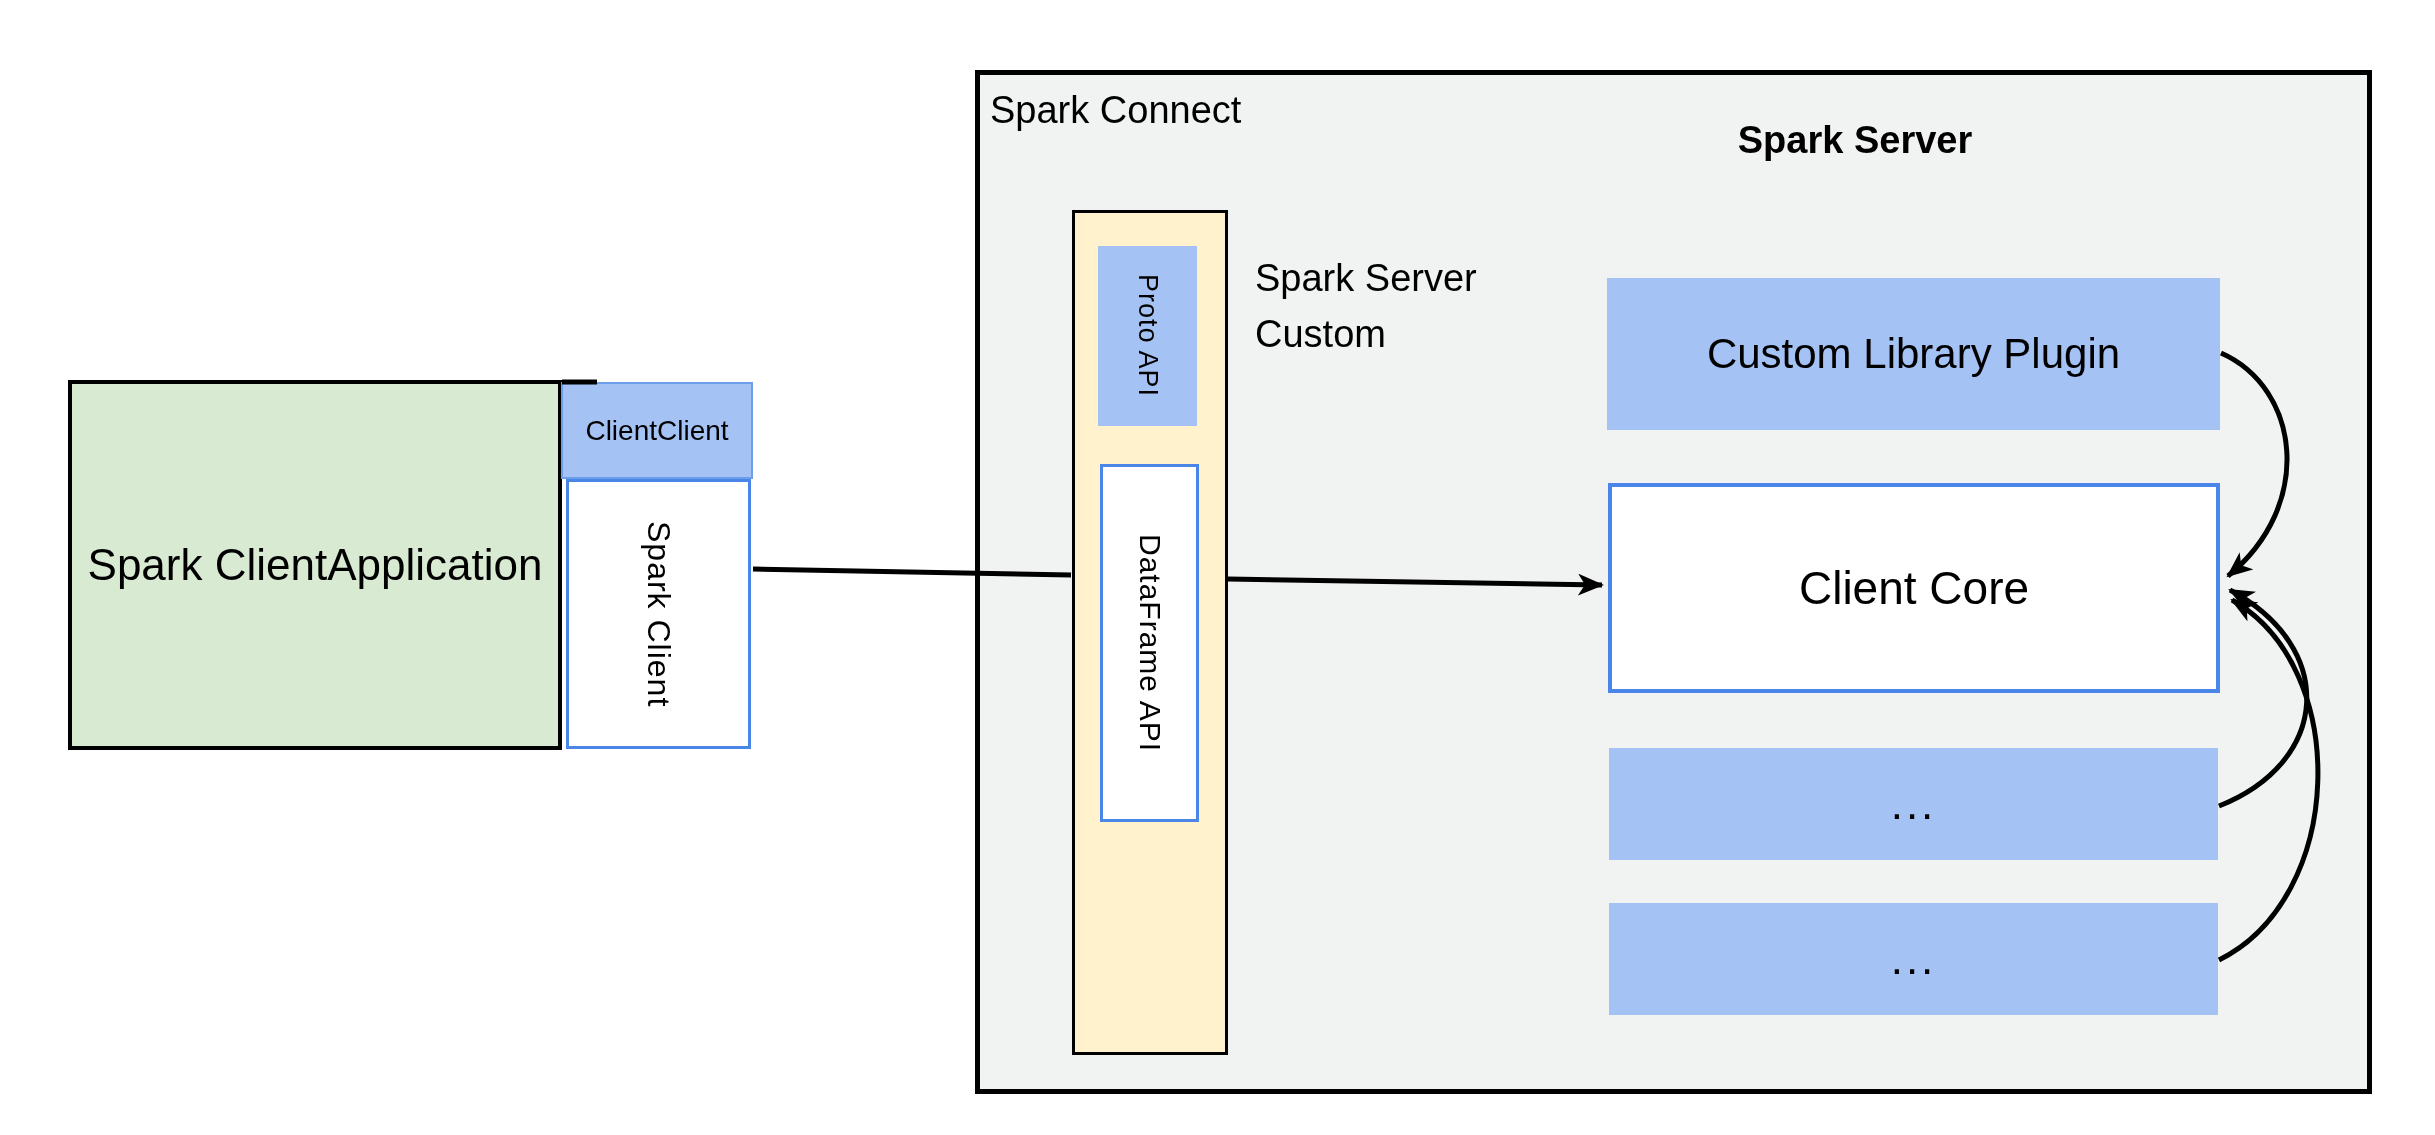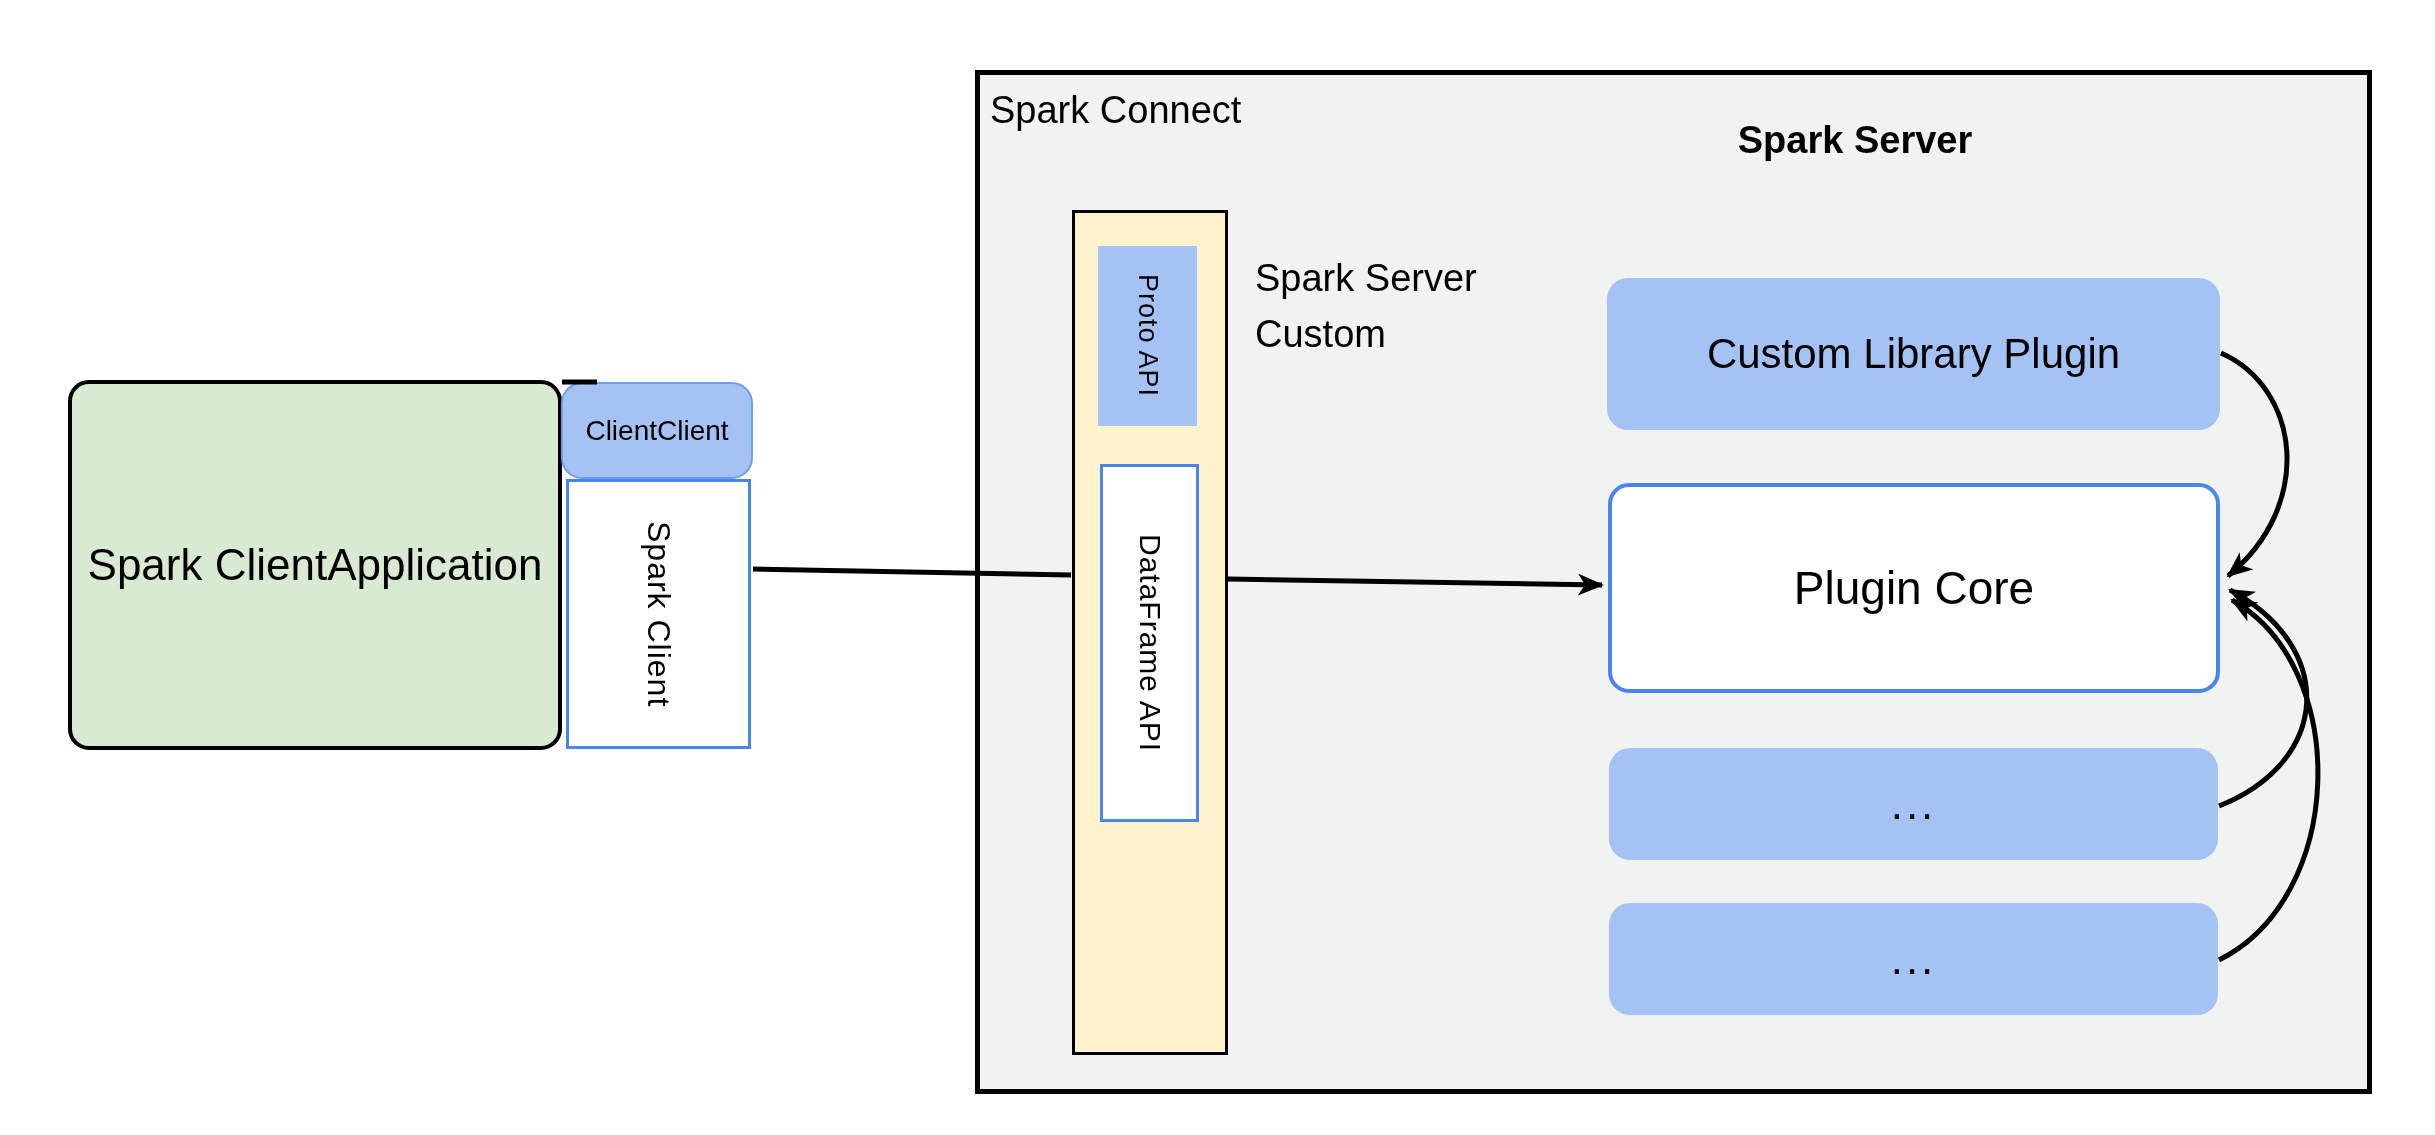--- a/index.html
+++ b/index.html
@@ -14,21 +14,21 @@
   html,body{margin:0;padding:0;background:#ffffff;}
   #stage{
     position:relative;
     width:2435px;height:1135px;
     background:#ffffff;
     font-family:"Liberation Sans","DejaVu Sans",sans-serif;
     color:#000;
     overflow:hidden;
   }
   .abs{position:absolute;box-sizing:border-box;}
-  .center{display:flex;align-items:center;justify-content:center;text-align:right;border-radius:21px;}
+  .center{display:flex;align-items:center;justify-content:center;text-align:right;}
   .col{flex-direction:row;}
 
   
   .gray-box{
     left:975px;top:70px;width:1397px;height:1024px;
     background:var(--c-gray);
     border:5px solid var(--c-black);
   }
 
   
@@ -156,21 +156,21 @@
   <div class="abs proto-api">
     <div class="vtext">Proto API</div>
   </div>
 
   <div class="abs dataframe-api">
     <div class="vtext">DataFrame API</div>
   </div>
 
   <div class="abs plugin-box center">Custom Library Plugin</div>
 
-  <div class="abs core-box center">Plugin Core</div>
+  <div class="abs core-box center">Client Core</div>
 
   <div class="abs dots-box first center">...</div>
 
   <div class="abs dots-box second center">...</div>
 
   <svg class="connector-layer" viewBox="0 0 2435 1135" xmlns="http://www.w3.org/2000/svg">
     <defs>
       <marker id="arrowhead" markerUnits="userSpaceOnUse" markerWidth="28" markerHeight="22" refX="24" refY="11" orient="auto">
         <path d="M0,0 L26,11 L0,22 L7,11 Z" fill="#000"></path>
       </marker>

